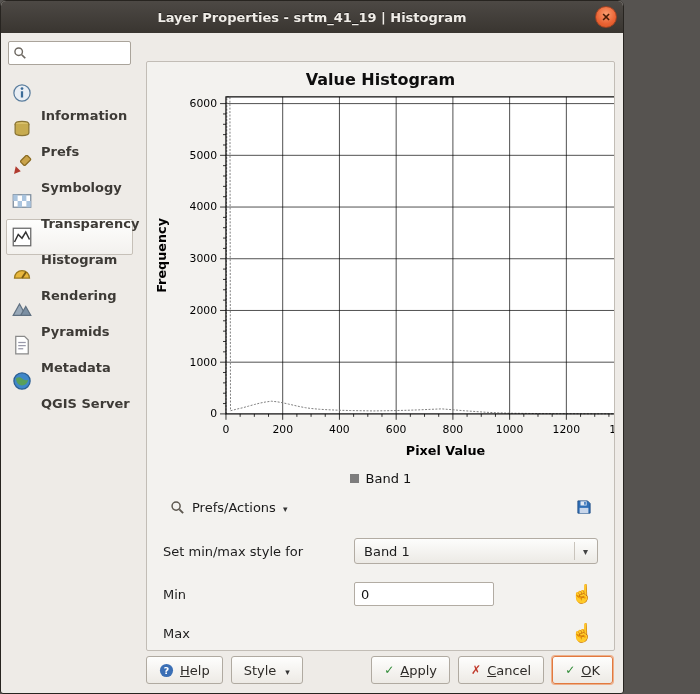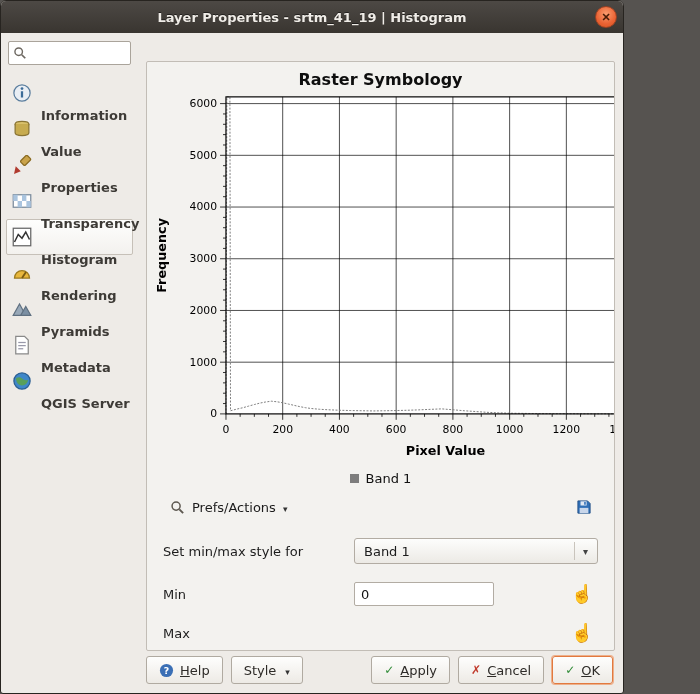--- a/index.html
+++ b/index.html
@@ -74,30 +74,30 @@
             </span>
           <span class="label">Information</span>
         </li>
         <li>
           <span class="icon">
               <svg width="20" height="20" viewBox="0 0 16 16">
                 <ellipse cx="8" cy="4" rx="5.5" ry="2.2" fill="#d9c06a" stroke="#8a7433"></ellipse>
                 <path d="M2.5 4 v7 a 5.5 2.2 0 0 0 11 0 v-7" fill="#c7ab4f" stroke="#8a7433"></path>
               </svg>
             </span>
-          <span class="label">Value</span>
+          <span class="label">Prefs</span>
         </li>
         <li>
           <span class="icon">
               <svg width="20" height="20" viewBox="0 0 16 16">
                 <rect x="8.4" y="0.6" width="5" height="7.4" rx="1" transform="rotate(45 10.9 4.3)" fill="#caa34a" stroke="#8a6b22"></rect>
                 <path d="M3 9 l4 4 -5.4 2.2 z" fill="#b03a2e"></path>
               </svg>
             </span>
-          <span class="label">Properties</span>
+          <span class="label">Symbology</span>
         </li>
         <li>
           <span class="icon">
               <svg width="20" height="20" viewBox="0 0 16 16">
                 <rect x="1" y="3" width="14" height="10" fill="#fff" stroke="#7a8b9c"></rect>
                 <rect x="1" y="3" width="3.5" height="5" fill="#aac4de"></rect>
                 <rect x="8" y="3" width="3.5" height="5" fill="#aac4de"></rect>
                 <rect x="4.5" y="8" width="3.5" height="5" fill="#aac4de"></rect>
                 <rect x="11.5" y="8" width="3.5" height="5" fill="#aac4de"></rect>
               </svg>
@@ -149,21 +149,21 @@
                 <path d="M3 6 q3 -2.2 5 0 t5 1 q-1 4.5 -5 4.5 t-5 -5.5" fill="#58a05a"></path>
               </svg>
             </span>
           <span class="label">QGIS Server</span>
         </li>
       </ul>
     </aside>
 
     <section class="main">
       <div class="panel">
-        <h2>Raster Symbology</h2>
+        <h2>Value Histogram</h2>
         <svg class="chart" width="536" height="388" viewBox="0 0 536 388">
             <rect x="76" y="8" width="446" height="322" fill="#ffffff"></rect>
             <line x1="133.62273901808786" x2="133.62273901808786" y1="8" y2="330" stroke="#000" stroke-width="0.7"></line>
             <line x1="191.2454780361757" x2="191.2454780361757" y1="8" y2="330" stroke="#000" stroke-width="0.7"></line>
             <line x1="248.86821705426357" x2="248.86821705426357" y1="8" y2="330" stroke="#000" stroke-width="0.7"></line>
             <line x1="306.4909560723514" x2="306.4909560723514" y1="8" y2="330" stroke="#000" stroke-width="0.7"></line>
             <line x1="364.11369509043925" x2="364.11369509043925" y1="8" y2="330" stroke="#000" stroke-width="0.7"></line>
             <line x1="421.73643410852713" x2="421.73643410852713" y1="8" y2="330" stroke="#000" stroke-width="0.7"></line>
             <line x1="479.35917312661496" x2="479.35917312661496" y1="8" y2="330" stroke="#000" stroke-width="0.7"></line>
             <line x1="76" x2="522" y1="277.47145187601956" y2="277.47145187601956" stroke="#000" stroke-width="0.7"></line>

